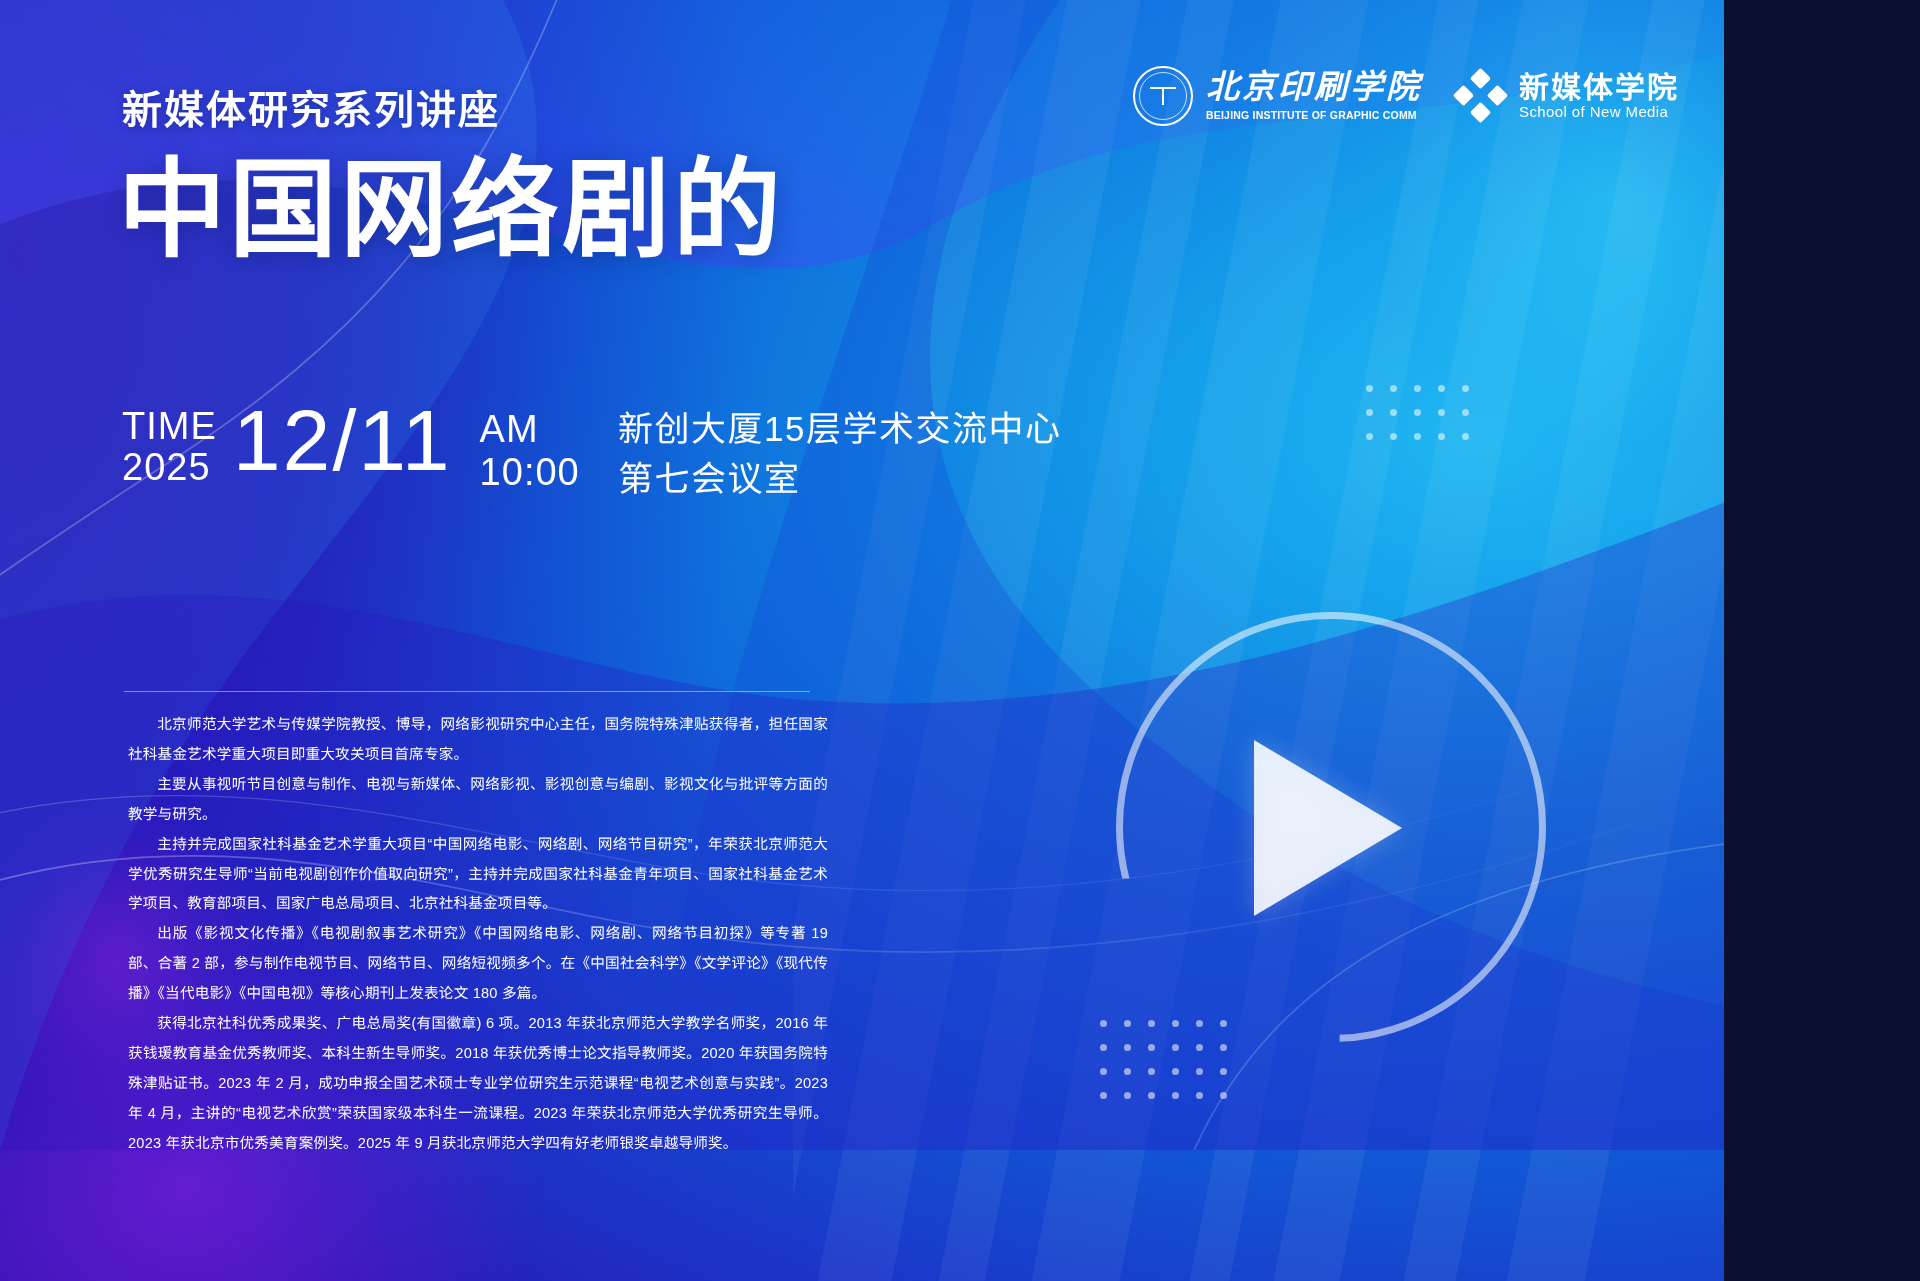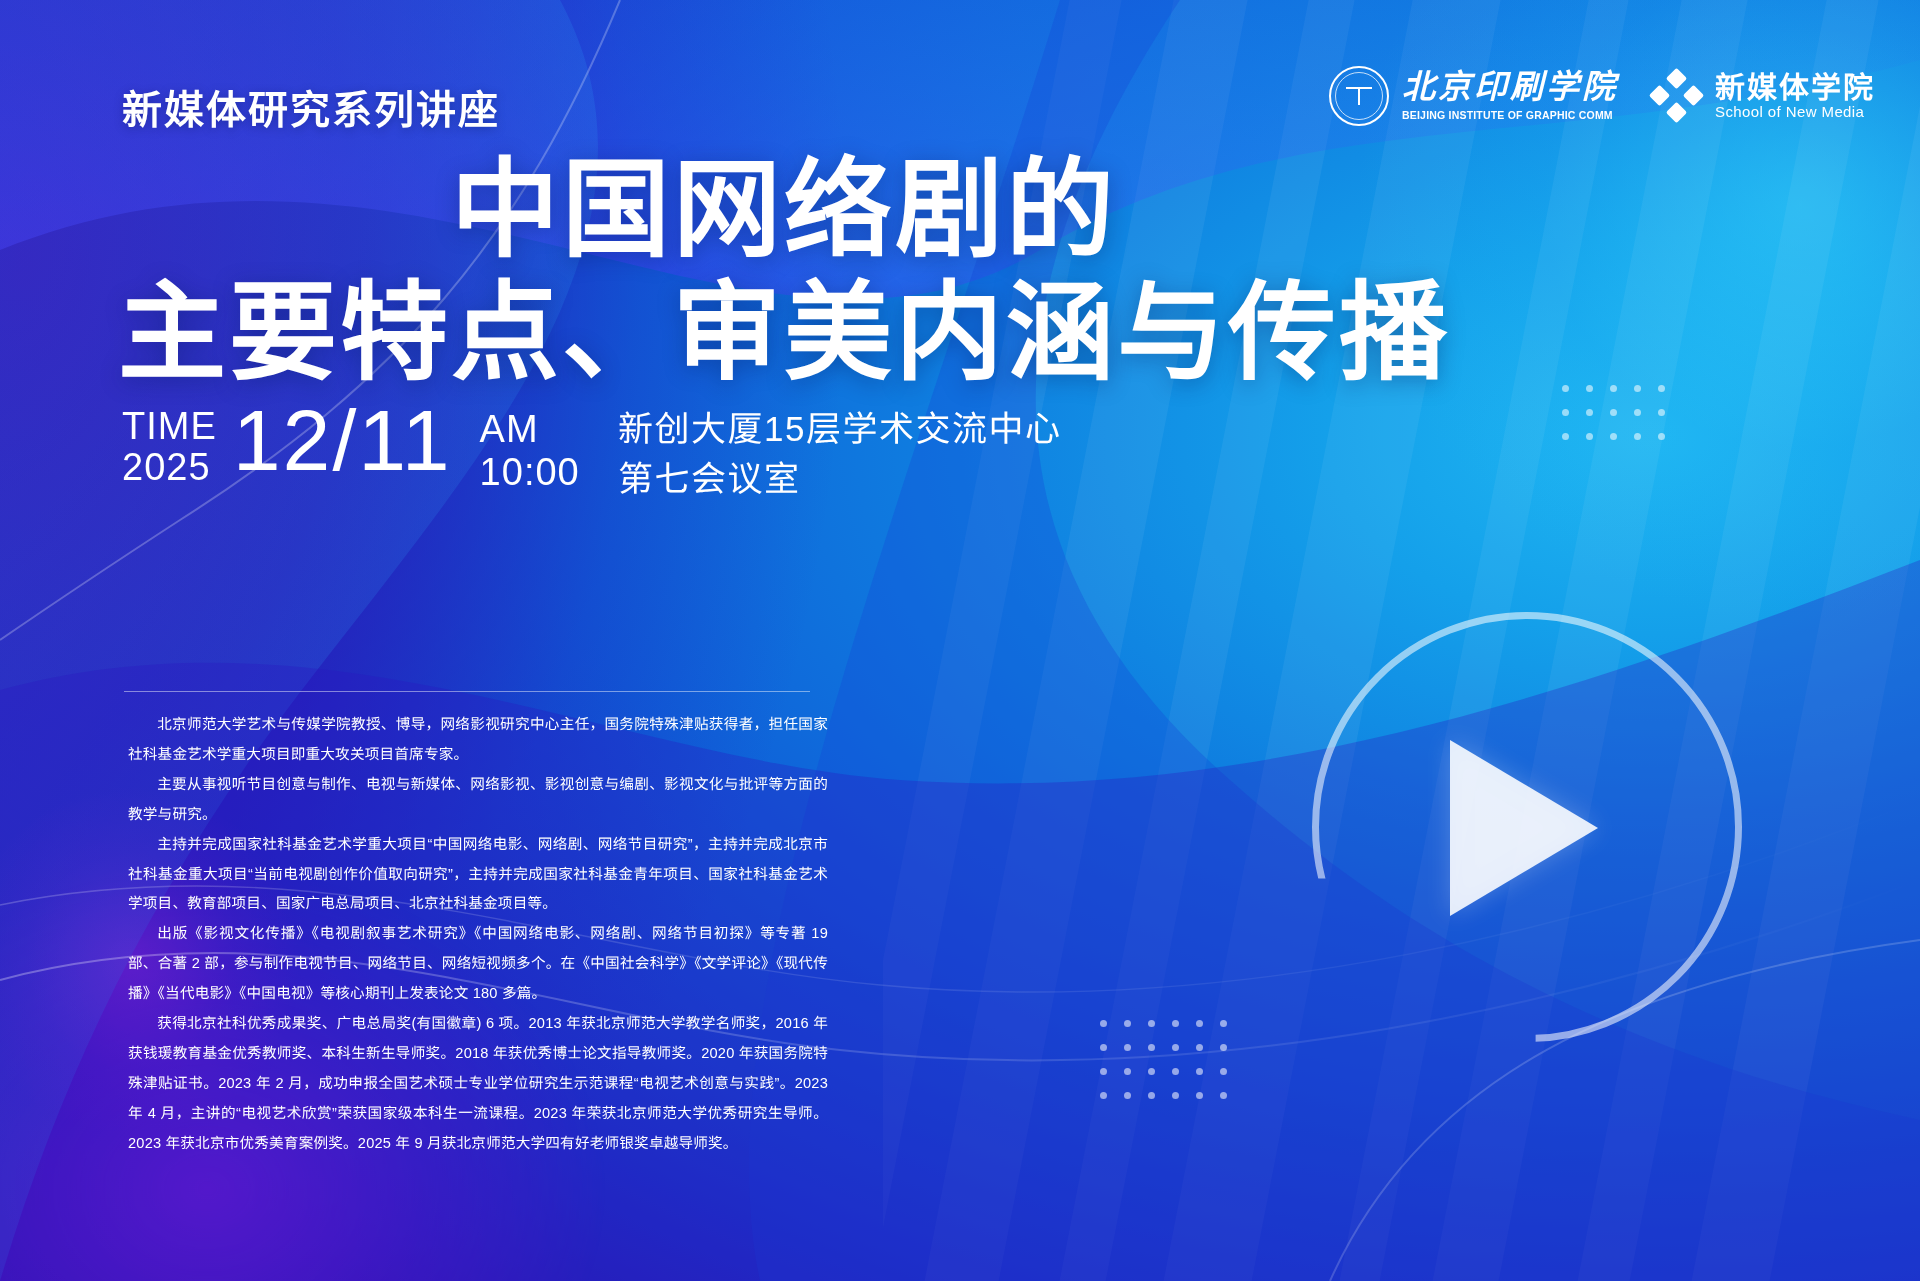--- a/index.html
+++ b/index.html
@@ -5,21 +5,21 @@
 <style>
   * { margin:0; padding:0; box-sizing:border-box; }
   html,body{ background:#0b1030; }
   body{
     font-family:"Liberation Sans","DejaVu Sans",sans-serif;
     width:1920px; height:1281px; overflow:hidden;
   }
 
   .poster{
     position:relative;
-    width:1920px; height:1281px;
+    width:1724px; height:1281px;
     overflow:hidden;
     background:
       radial-gradient(120% 110% at 86% 34%, #20b7f2 0%, #14a0ea 14%, #0f7fe0 30%, #0f5fd8 48%, #1b34c8 68%, #2a18b4 82%, #3a10a8 100%);
   }
 
   
   .bg-deep-left{
     position:absolute; left:0; top:0; width:58%; height:100%;
     background:
       radial-gradient(95% 120% at 2% 20%, rgba(60,10,175,.95) 0%, rgba(44,18,180,.75) 32%, rgba(30,30,190,.28) 58%, rgba(20,40,200,0) 78%);
@@ -332,21 +332,20 @@
           <div class="snm-cn">新媒体学院</div>
           <div class="snm-en">School of New Media</div>
         </div>
       </div>
     </div>
 
     <div class="kicker">新媒体研究系列讲座</div>
 
     <div class="title">
       <span class="l1">中国网络剧的</span>
-      <span class="l2">主要特点、审美内涵与传播</span>
     </div>
 
     <div class="datetime">
       <div class="dt-time">
         <div>TIME</div>
         <div>2025</div>
       </div>
       <div class="dt-big">12/11</div>
       <div class="dt-ampm">
         <div>AM</div>
@@ -358,19 +357,19 @@
       <div>新创大厦15层学术交流中心</div>
       <div>第七会议室</div>
     </div>
 
 
     <div class="divider"></div>
 
     <div class="bio">
       <p>北京师范大学艺术与传媒学院教授、博导，网络影视研究中心主任，国务院特殊津贴获得者，担任国家社科基金艺术学重大项目即重大攻关项目首席专家。</p>
       <p>主要从事视听节目创意与制作、电视与新媒体、网络影视、影视创意与编剧、影视文化与批评等方面的教学与研究。</p>
-      <p>主持并完成国家社科基金艺术学重大项目“中国网络电影、网络剧、网络节目研究”，主持并完成北京市社科基金重大项目“当前电视剧创作价值取向研究”，主持并完成国家社科基金青年项目、国家社科基金艺术学项目、教育部项目、国家广电总局项目、北京社科基金项目等。</p>
+      <p>主持并完成国家社科基金艺术学重大项目“中国网络电影、网络剧、网络节目研究”，年荣获北京师范大学优秀研究生导师“当前电视剧创作价值取向研究”，主持并完成国家社科基金青年项目、国家社科基金艺术学项目、教育部项目、国家广电总局项目、北京社科基金项目等。</p>
       <p>出版《影视文化传播》《电视剧叙事艺术研究》《中国网络电影、网络剧、网络节目初探》等专著 19 部、合著 2 部，参与制作电视节目、网络节目、网络短视频多个。在《中国社会科学》《文学评论》《现代传播》《当代电影》《中国电视》等核心期刊上发表论文 180 多篇。</p>
       <p>获得北京社科优秀成果奖、广电总局奖(有国徽章) 6 项。2013 年获北京师范大学教学名师奖，2016 年获钱瑗教育基金优秀教师奖、本科生新生导师奖。2018 年获优秀博士论文指导教师奖。2020 年获国务院特殊津贴证书。2023 年 2 月，成功申报全国艺术硕士专业学位研究生示范课程“电视艺术创意与实践”。2023 年 4 月，主讲的“电视艺术欣赏”荣获国家级本科生一流课程。2023 年荣获北京师范大学优秀研究生导师。2023 年获北京市优秀美育案例奖。2025 年 9 月获北京师范大学四有好老师银奖卓越导师奖。</p>
     </div>
 
   </div>
 </div>
 
 </body></html>

